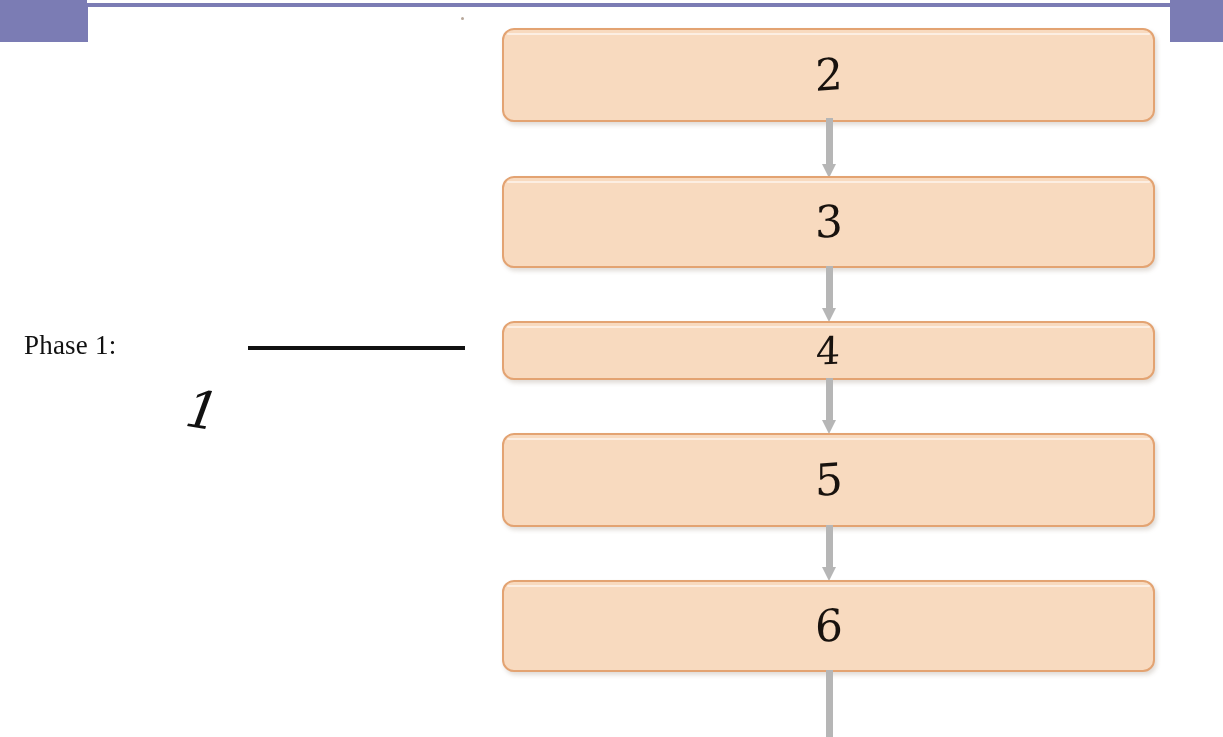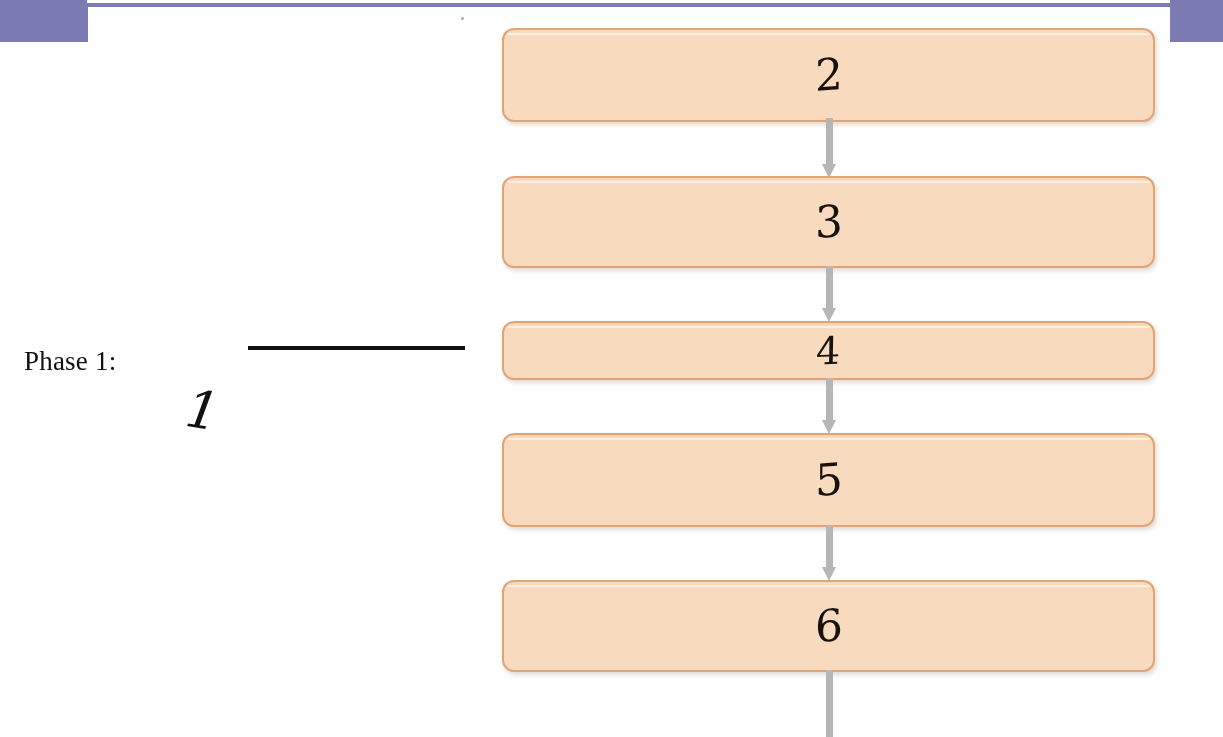--- a/index.html
+++ b/index.html
@@ -52,21 +52,20 @@
 
   
   .phase-label {
     position: absolute;
     left: 24px;
     top: 330px;
     font-size: 27px;
     color: #111111;
     letter-spacing: 0.2px;
     white-space: nowrap;
-    margin-top: 16px;
   }
   .phase-rule {
     position: absolute;
     left: 248px;
     top: 346px;
     width: 217px;
     height: 4px;
     background: #111111;
   }
   .hand-one {

